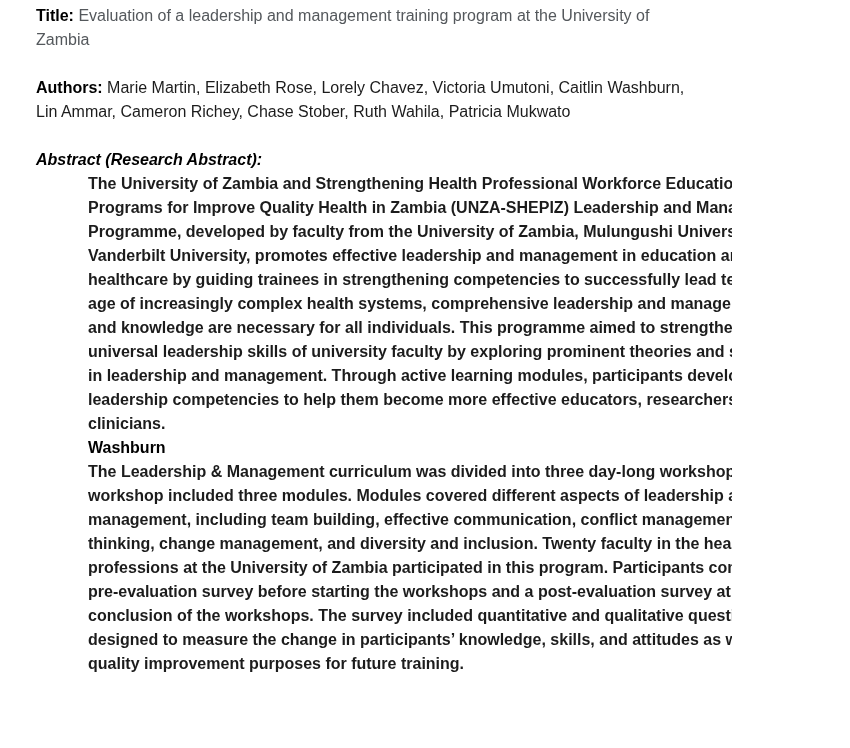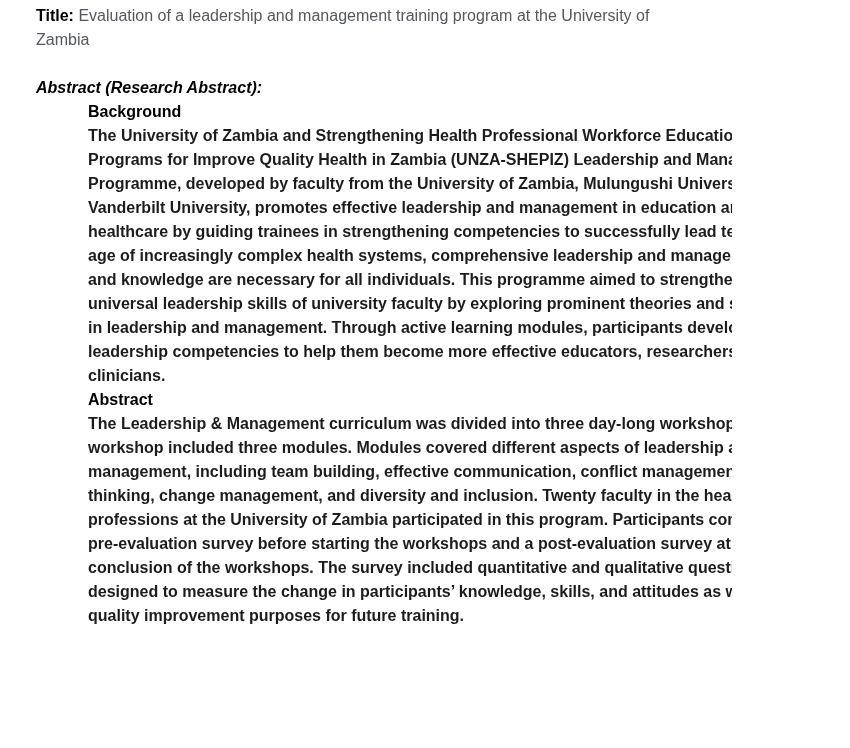--- a/index.html
+++ b/index.html
@@ -59,26 +59,29 @@
 </head>
 <body>
 
 <div class="page">
 
   <p class="para gap-after">
     <span class="label">Title:</span>
     <span class="title-value">Evaluation of a leadership and management training program at the University of Zambia</span>
   </p>
 
+  <p class="para gap-after">
+    <span class="label">Authors:</span>
+    <span class="authors-value">Marie Martin, Elizabeth Rose, Lorely Chavez, Victoria Umutoni, Caitlin Washburn, Lin Ammar, Cameron Richey, Chase Stober, Ruth Wahila, Patricia Mukwato</span>
+  </p>
 
   <p class="abstract-heading">Abstract (Research Abstract):</p>
 
   <div class="indent-block">
 
-    <p class="section-heading">Background</p>
     <p class="section-body gap-after">The University of Zambia and Strengthening Health Professional Workforce Education Programs for Improve Quality Health in Zambia (UNZA-SHEPIZ) Leadership and Management Programme, developed by faculty from the University of Zambia, Mulungushi University, and Vanderbilt University, promotes effective leadership and management in education and healthcare by guiding trainees in strengthening competencies to successfully lead teams. In an age of increasingly complex health systems, comprehensive leadership and management skills and knowledge are necessary for all individuals. This programme aimed to strengthen the universal leadership skills of university faculty by exploring prominent theories and strategies in leadership and management. Through active learning modules, participants developed core leadership competencies to help them become more effective educators, researchers, and clinicians.</p>
 
-    <p class="section-heading">Abstract</p>
+    <p class="section-heading">Washburn</p>
     <p class="section-body">The Leadership &amp; Management curriculum was divided into three day-long workshops. Each workshop included three modules. Modules covered different aspects of leadership and management, including team building, effective communication, conflict management, critical thinking, change management, and diversity and inclusion. Twenty faculty in the health professions at the University of Zambia participated in this program. Participants completed a pre-evaluation survey before starting the workshops and a post-evaluation survey at the conclusion of the workshops. The survey included quantitative and qualitative questions designed to measure the change in participants’ knowledge, skills, and attitudes as well as for quality improvement purposes for future training.</p>
 
   </div>
 
 </div>
 
 </body></html>

